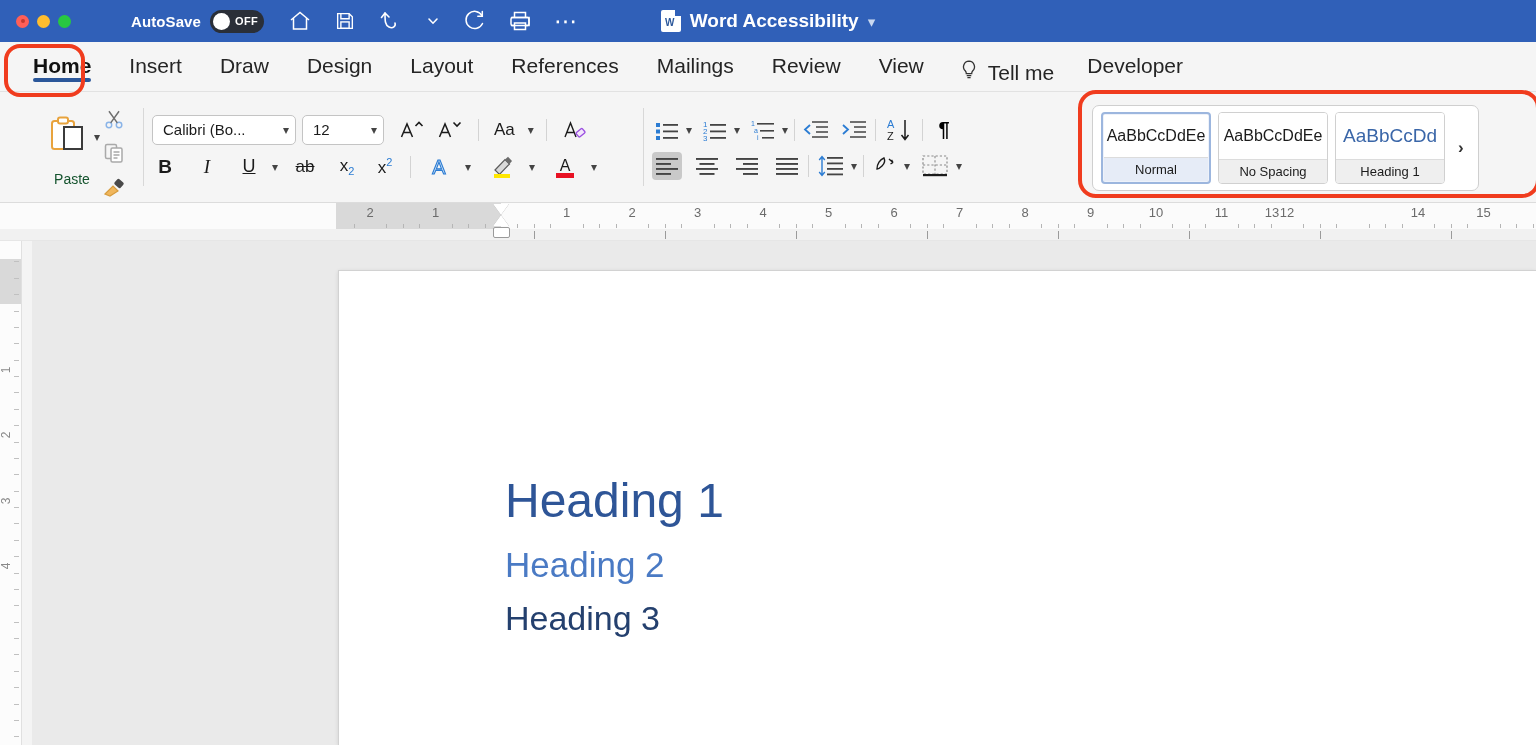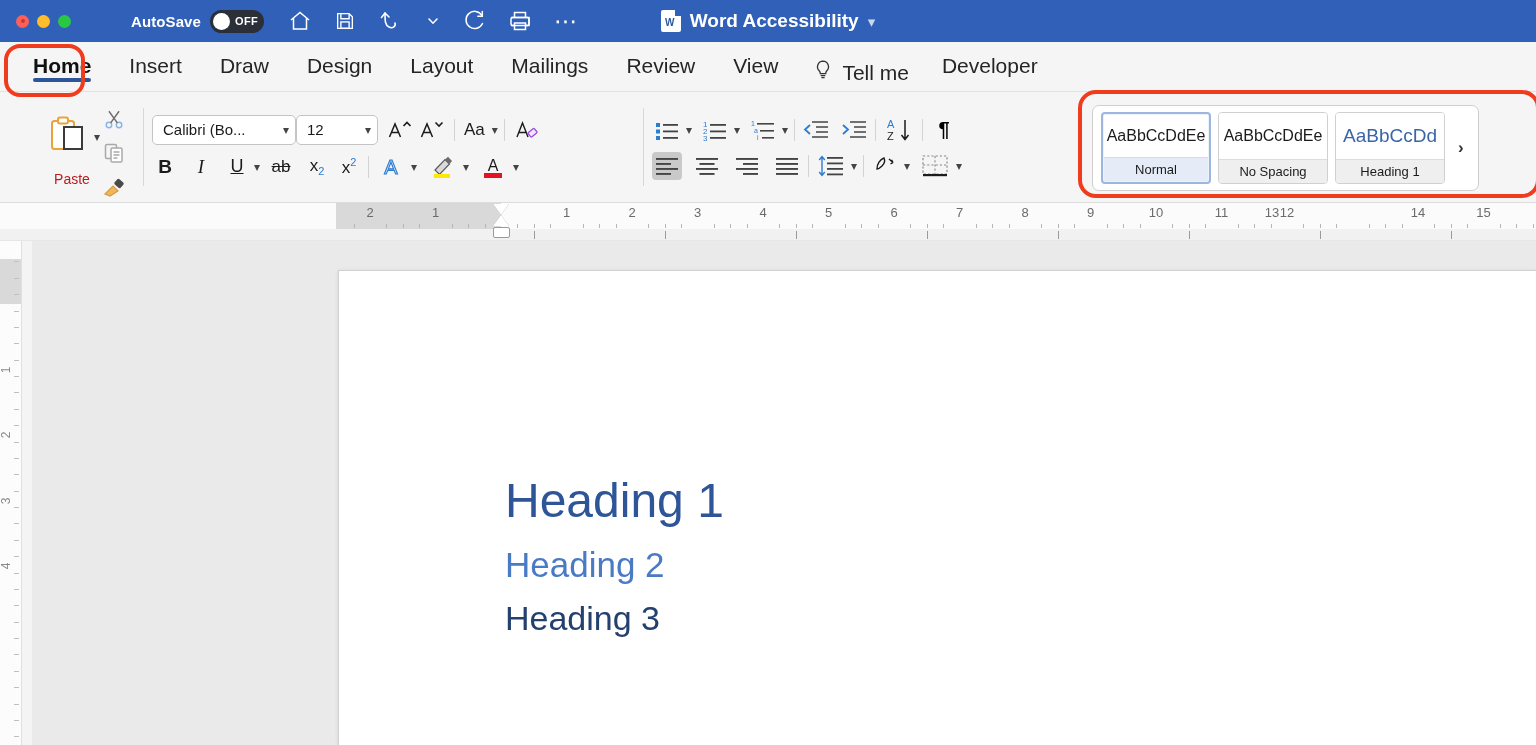--- a/index.html
+++ b/index.html
@@ -86,27 +86,27 @@
   .grp { position: absolute; top: 0; height: 111px; display: flex; align-items: center; }
   .sep { position: absolute; top: 16px; width: 1px; height: 78px; background: #d8d8d8; }
 
   
   .clipboard { left: 12px; width: 120px; flex-direction: column; justify-content: center; }
   .paste-btn {
     display: flex; flex-direction: column; align-items: center; width: 80px;
     padding-top: 4px;
   }
   .paste-row { display: flex; align-items: center; gap: 2px; }
-  .paste-label { font-size: 14px; color: #b91c1c; margin-top: 10px; }
+  .paste-label { font-size: 14px; color: #14532d; margin-top: 10px; }
   .clip-small { position: absolute; left: 90px; top: 16px; display: flex; flex-direction: column; gap: 7px; align-items: center; }
 
   
   .fontgrp { left: 152px; }
   .font-rows { display: flex; flex-direction: column; gap: 8px; }
-  .font-row { display: flex; align-items: center; }
+  .font-row { display: flex; align-items: center; gap: 6px; }
   .combo {
     height: 30px; background: #fff; border: 1px solid #c4c4c4; border-radius: 5px;
     display: flex; align-items: center; padding: 0 6px 0 10px; font-size: 15px; color: #1b1b1b;
     justify-content: space-between;
   }
   .combo.font-name { width: 144px; }
   .combo.font-size { width: 82px; }
   .combo .cv { overflow: hidden; white-space: nowrap; }
   .chev { color: #444; font-size: 12px; margin-left: 4px; }
   .ic {
@@ -291,20 +291,21 @@
 
   <div class="tabbar">
     <div class="tab active">
       <span>Home</span>
       <div class="tab-underline"></div>
     </div>
     <div class="tab"><span>Insert</span></div>
     <div class="tab"><span>Draw</span></div>
     <div class="tab"><span>Design</span></div>
     <div class="tab"><span>Layout</span></div>
+    <div class="tab"><span>References</span></div>
     <div class="tab"><span>Mailings</span></div>
     <div class="tab"><span>Review</span></div>
     <div class="tab"><span>View</span></div>
     <div class="tab tab-tellme">
       <span class="bulb">
         <svg width="20" height="22" viewBox="0 0 20 22" fill="none" stroke="#333" stroke-width="1.3">
           <path d="M10 2.2 A5.6 5.6 0 0 0 6.2 11.8 C7.1 12.8 7.3 13.6 7.3 14.6 h5.4 c0-1 .2-1.8 1.1-2.8 A5.6 5.6 0 0 0 10 2.2 Z"></path>
           <path d="M7.7 16.6 h4.6 M8.4 18.6 h3.2"></path>
         </svg>
       </span>

